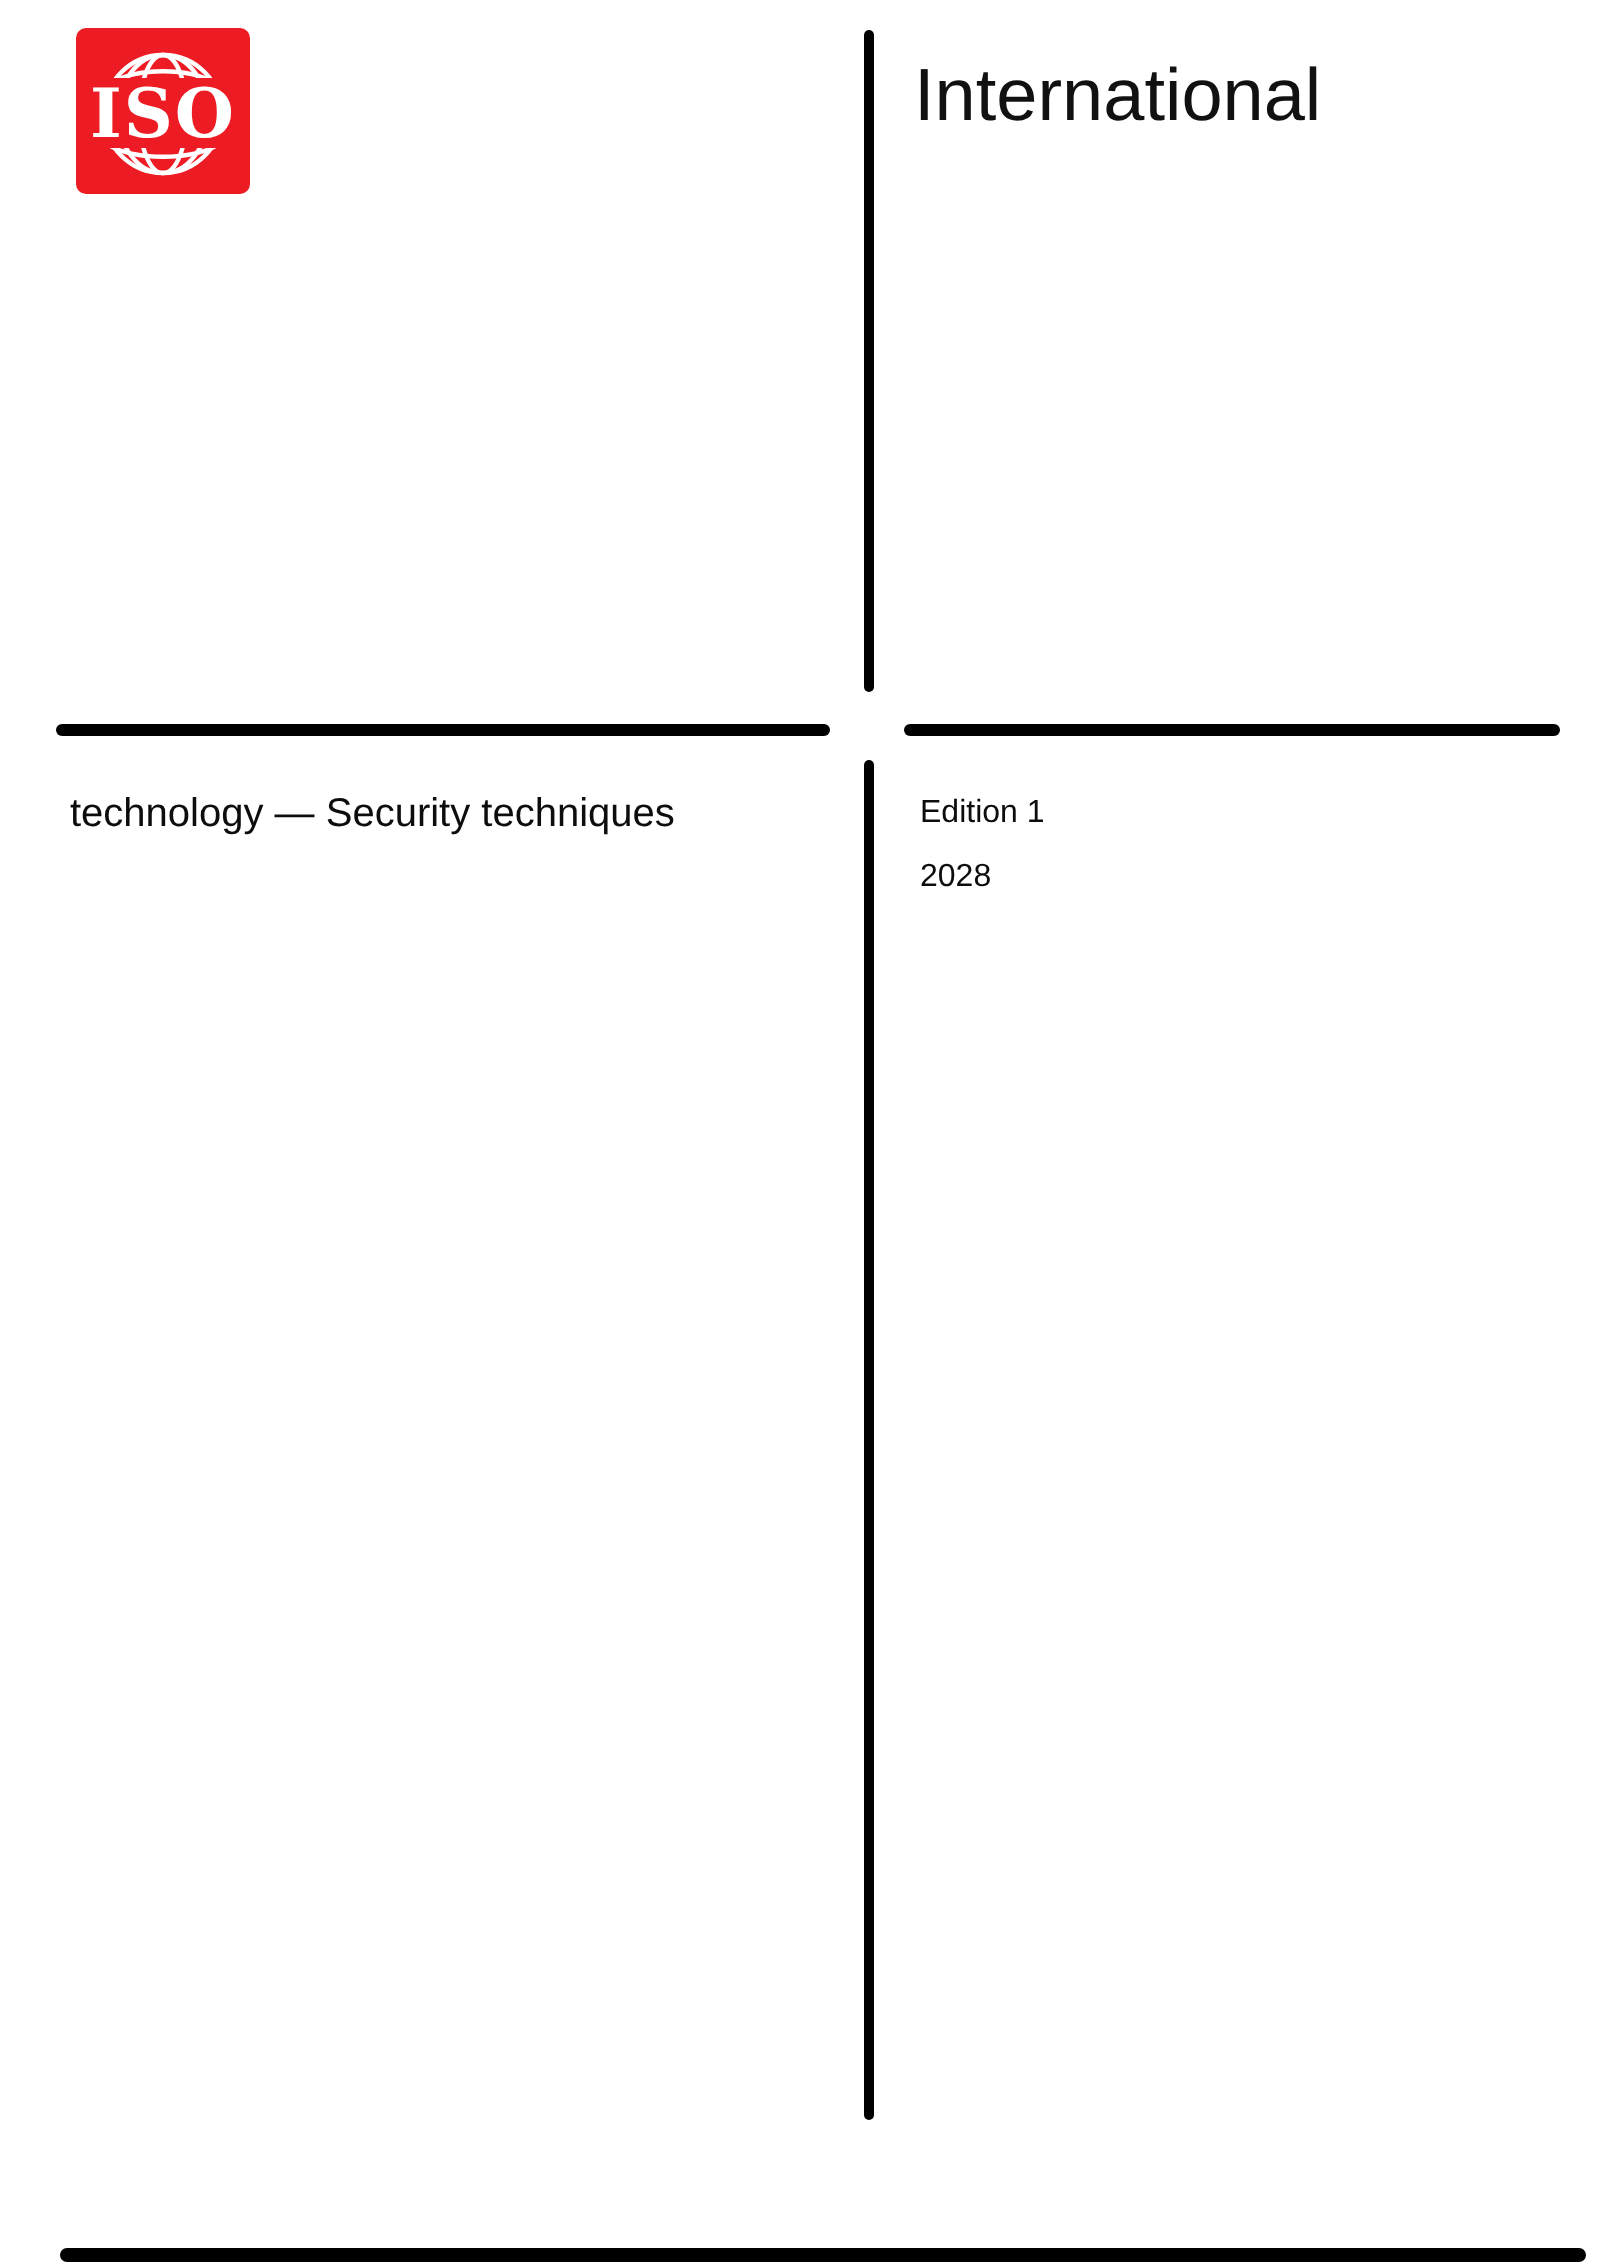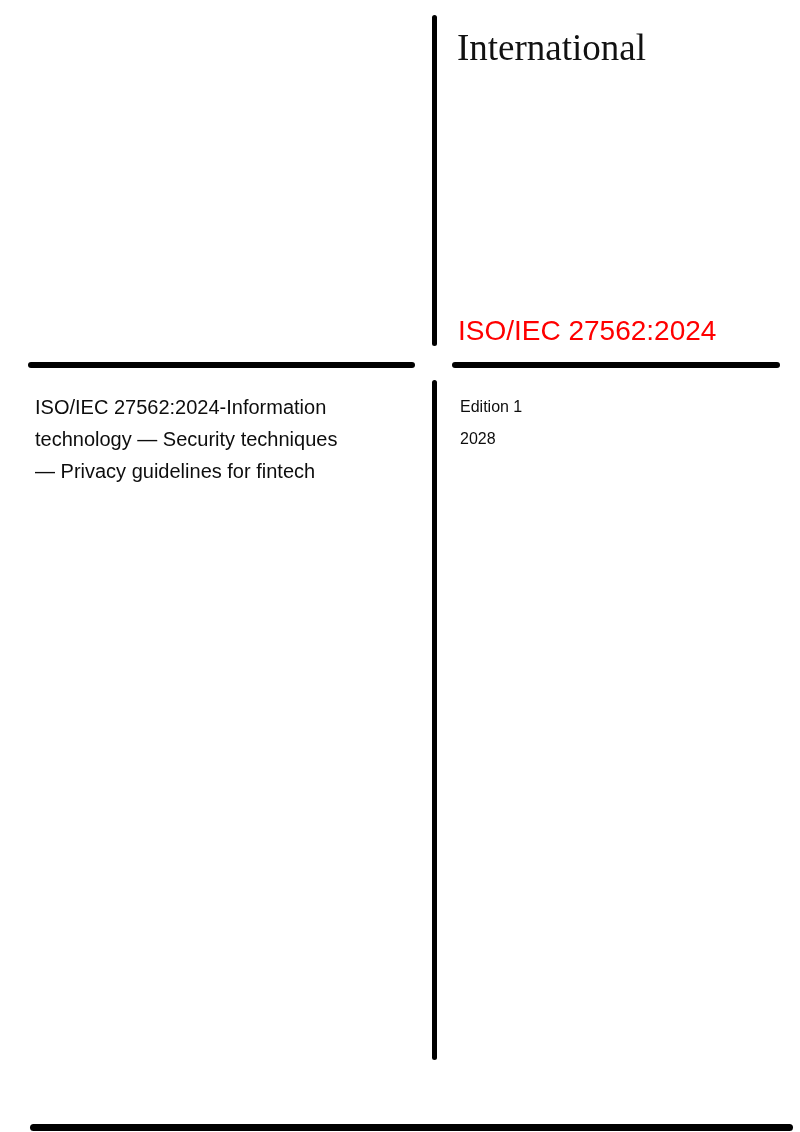--- a/index.html
+++ b/index.html
@@ -37,21 +37,20 @@
   
   .doc-title {
     position: absolute;
     left: 457px;
     top: 26px;
     font-size: 37px;
     line-height: 43px;
     font-weight: 400;
     color: #111111;
     letter-spacing: 0px;
-    font-family: Liberation Serif, serif;
   }
 
   
   .doc-ref {
     position: absolute;
     left: 458px;
     top: 317px;
     font-size: 28px;
     line-height: 28px;
     color: #ff0000;
@@ -86,37 +85,48 @@
     font-size: 19px;
     line-height: 23px;
     color: #111111;
   }
 </style>
 </head>
 <body>
 
 <div class="page">
 
+  <div class="logo">
+    <svg viewBox="0 0 87 83" xmlns="http://www.w3.org/2000/svg">
+      <rect x="0" y="0" width="87" height="83" rx="5" fill="#ED1C24"></rect>
+      <g stroke="#ffffff" stroke-width="2.2" fill="none">
+        <circle cx="43.5" cy="43" r="29.5"></circle>
+        <ellipse cx="43.5" cy="43" rx="12" ry="29.5"></ellipse>
+        <ellipse cx="43.5" cy="43" rx="22.5" ry="29.5"></ellipse>
+        <path d="M 17 28 C 29 19.5 58 19.5 70 28"></path>
+        <path d="M 15.5 58 C 28 66.5 59 66.5 71.5 58"></path>
+      </g>
+      <rect x="5" y="25" width="77" height="35" fill="#ED1C24"></rect>
+      <text x="43.5" y="54.5" text-anchor="middle" font-family="DejaVu Serif, serif" font-weight="bold" font-size="34" fill="#ffffff" letter-spacing="1">ISO</text>
+    </svg>
+  </div>
 
   <div class="rule rule-v rule-v-top"></div>
   <div class="rule rule-v rule-v-bottom"></div>
 
   <div class="rule rule-h rule-h-left"></div>
   <div class="rule rule-h rule-h-right"></div>
 
   <div class="doc-title">
     <div>International</div>
   </div>
 
-  <div class="doc-ref">ISO/IEC 27562:2024</div>
 
   <div class="left-block">
-    <div>ISO/IEC 27562:2024-Information</div>
     <div>technology — Security techniques</div>
-    <div>— Privacy guidelines for fintech</div>
   </div>
 
   <div class="right-block">
     <div>Edition 1</div>
     <div>2028</div>
   </div>
 
 
   <div class="rule-h-bottom"></div>
 

